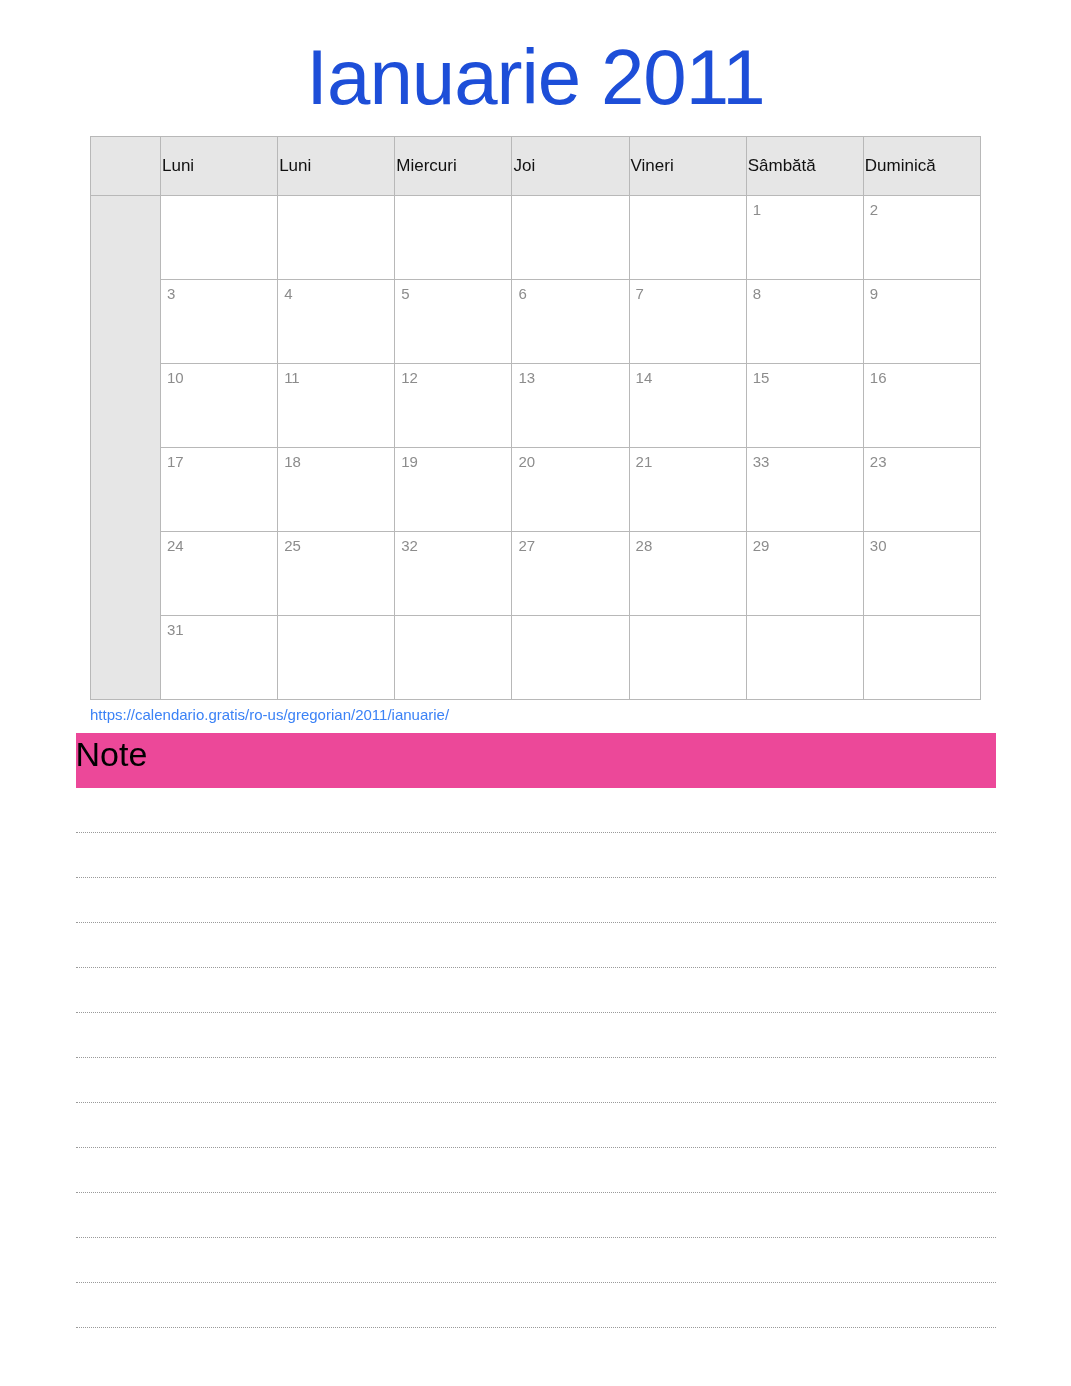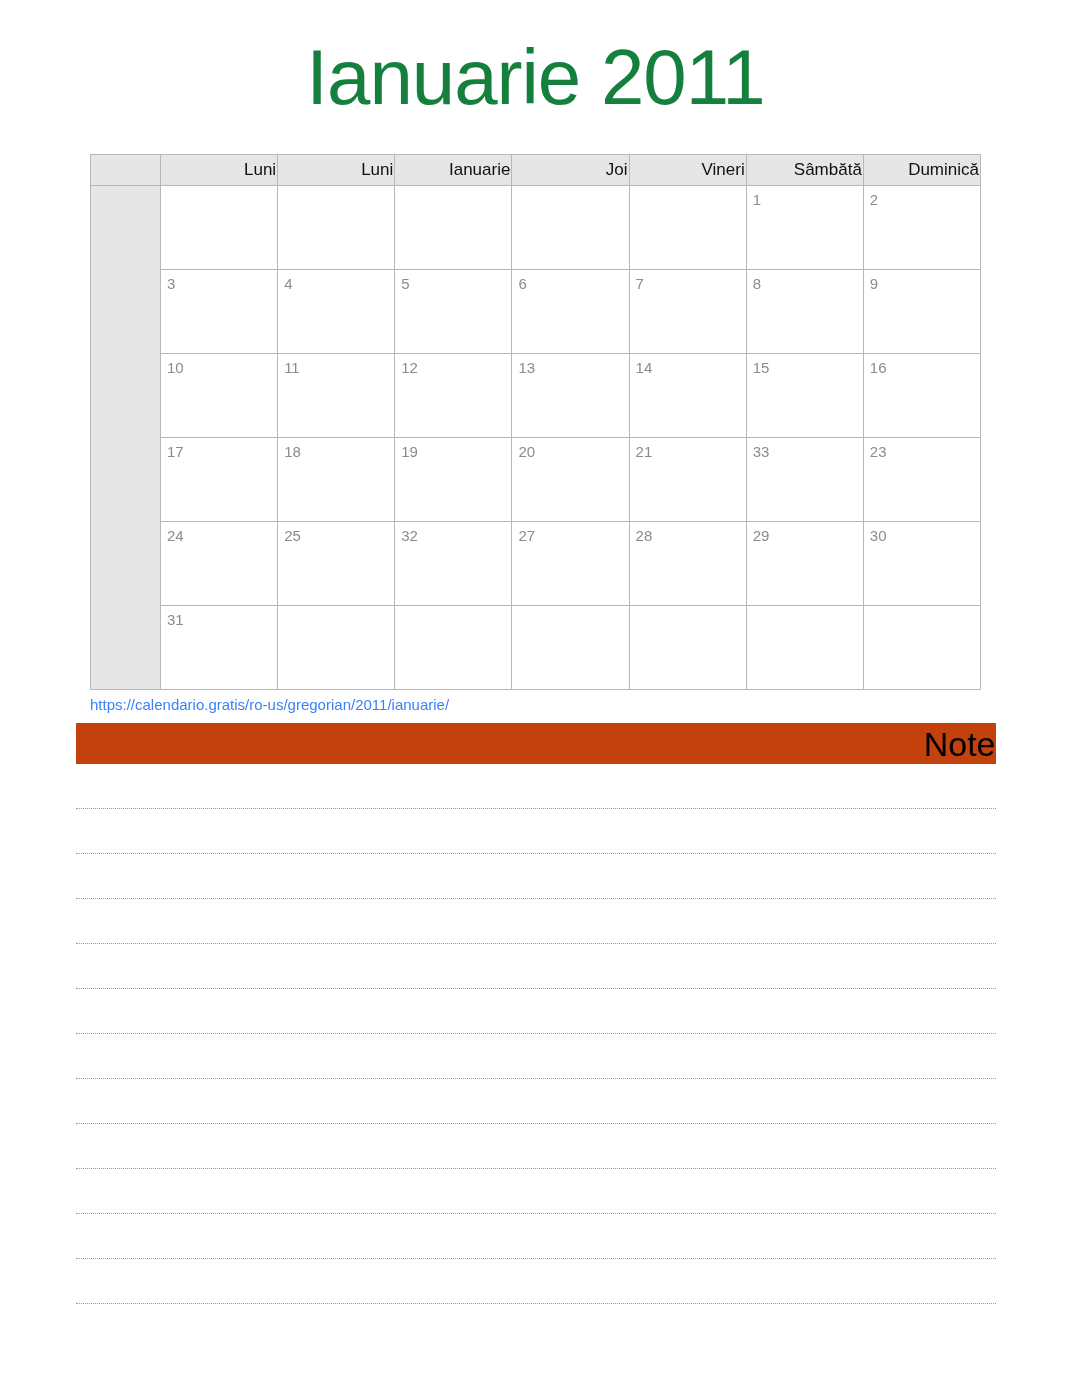--- a/index.html
+++ b/index.html
@@ -22,22 +22,22 @@
     box-sizing: border-box;
   }
   
   .title {
     text-align: center;
     font-size: 78px;
     font-weight: normal;
     letter-spacing: -1px;
     line-height: 1;
     padding-top: 38px;
-    padding-bottom: 38px;
-    color: #15803d;
+    padding-bottom: 20px;
+    color: #1d4ed8;
   }
   
   .calendar-wrap {
     margin: 0 auto;
     width: 891px;
     box-sizing: border-box;
   }
   table.calendar {
     border-collapse: collapse;
     width: 891px;
@@ -61,22 +61,22 @@
   }
   table.calendar td.corner-last {
     background: #e6e6e6;
     border: 1px solid #b8b8b8;
     border-top: none;
   }
   table.calendar th.dayname {
     background: #e6e6e6;
     font-size: 17px;
     font-weight: normal;
-    height: 31px;
-    text-align: right;
+    height: 59px;
+    text-align: left;
     color: #111;
   }
   table.calendar td.day {
     height: 84px;
     vertical-align: top;
     background: #ffffff;
     padding: 5px 0 0 6px;
     font-size: 15px;
     color: #8c8c8c;
   }
@@ -88,24 +88,24 @@
     margin: 6px 0 0 90px;
     font-size: 15px;
     color: #3b82f6;
   }
   
   .notes {
     margin: 10px auto 0 auto;
     width: 920px;
   }
   .notes-header {
-    background: #c2410c;
-    text-align: right;
+    background: #ec4899;
+    text-align: left;
     font-size: 34px;
-    padding: 4px 0 1px 0;
+    padding: 4px 0 15px 0;
     line-height: 1.05;
     border: none;
   }
   .notes-lines {
     margin-top: 0;
   }
   .note-line {
     height: 44px;
     border-bottom: 1px dotted #9a9a9a;
   }
@@ -120,21 +120,21 @@
 
   <div class="title">Ianuarie 2011</div>
 
   <div class="calendar-wrap">
     <table class="calendar">
       <thead>
         <tr>
           <th class="corner"></th>
           <th class="dayname">Luni</th>
           <th class="dayname">Luni</th>
-          <th class="dayname">Ianuarie</th>
+          <th class="dayname">Miercuri</th>
           <th class="dayname">Joi</th>
           <th class="dayname">Vineri</th>
           <th class="dayname">Sâmbătă</th>
           <th class="dayname">Duminică</th>
         </tr>
       </thead>
       <tbody>
         <tr>
           <td class="corner"></td>
           <td class="day empty"></td>

